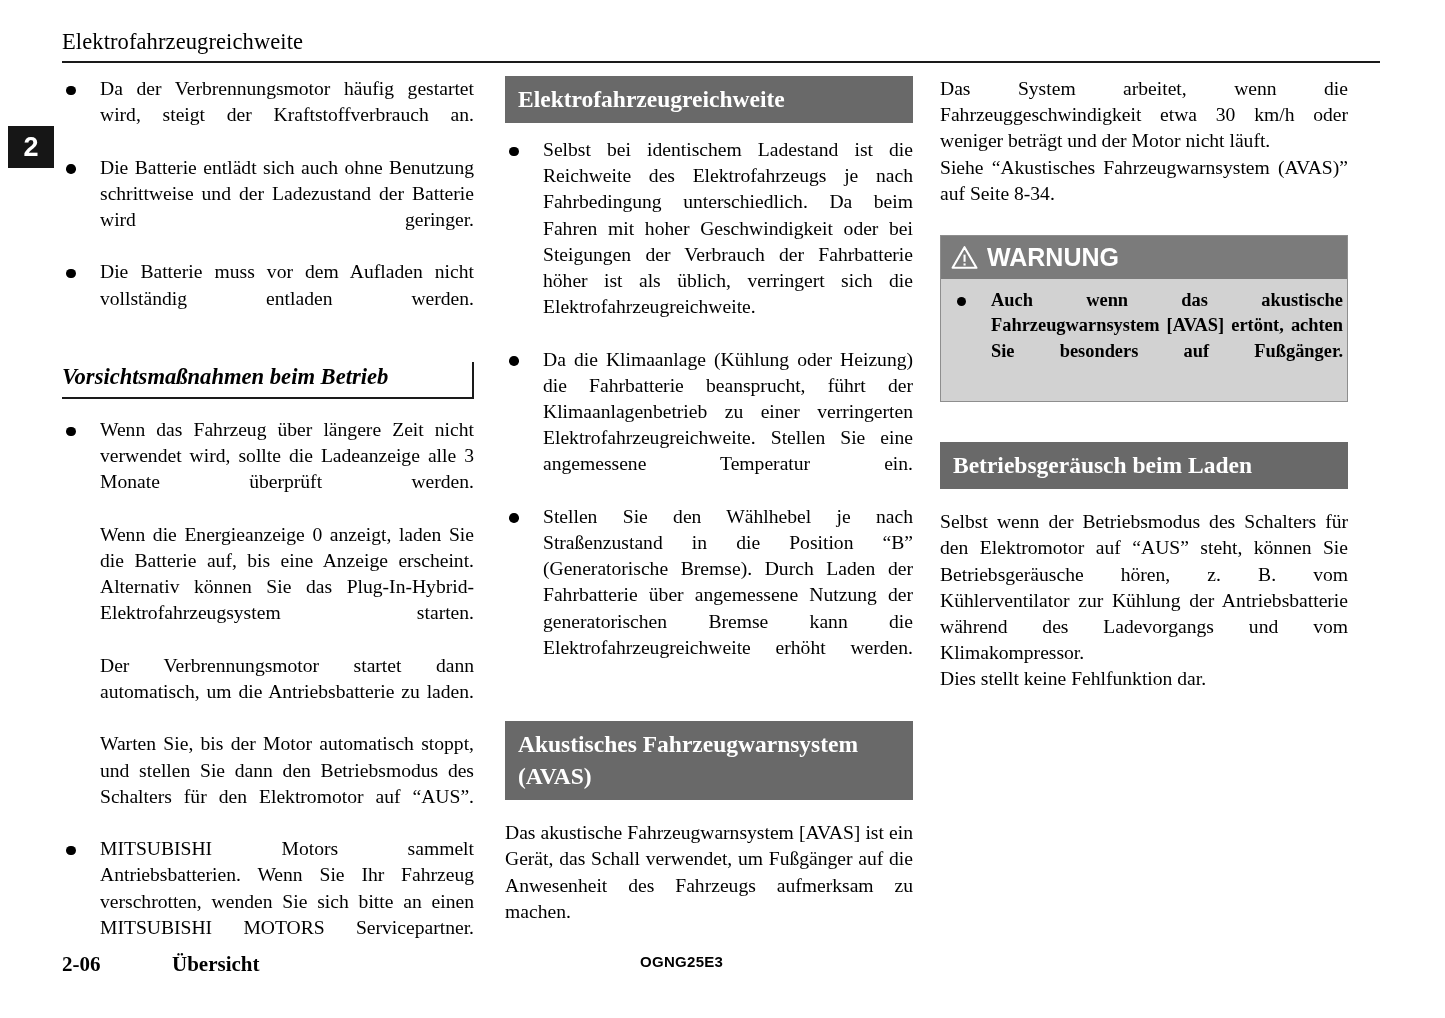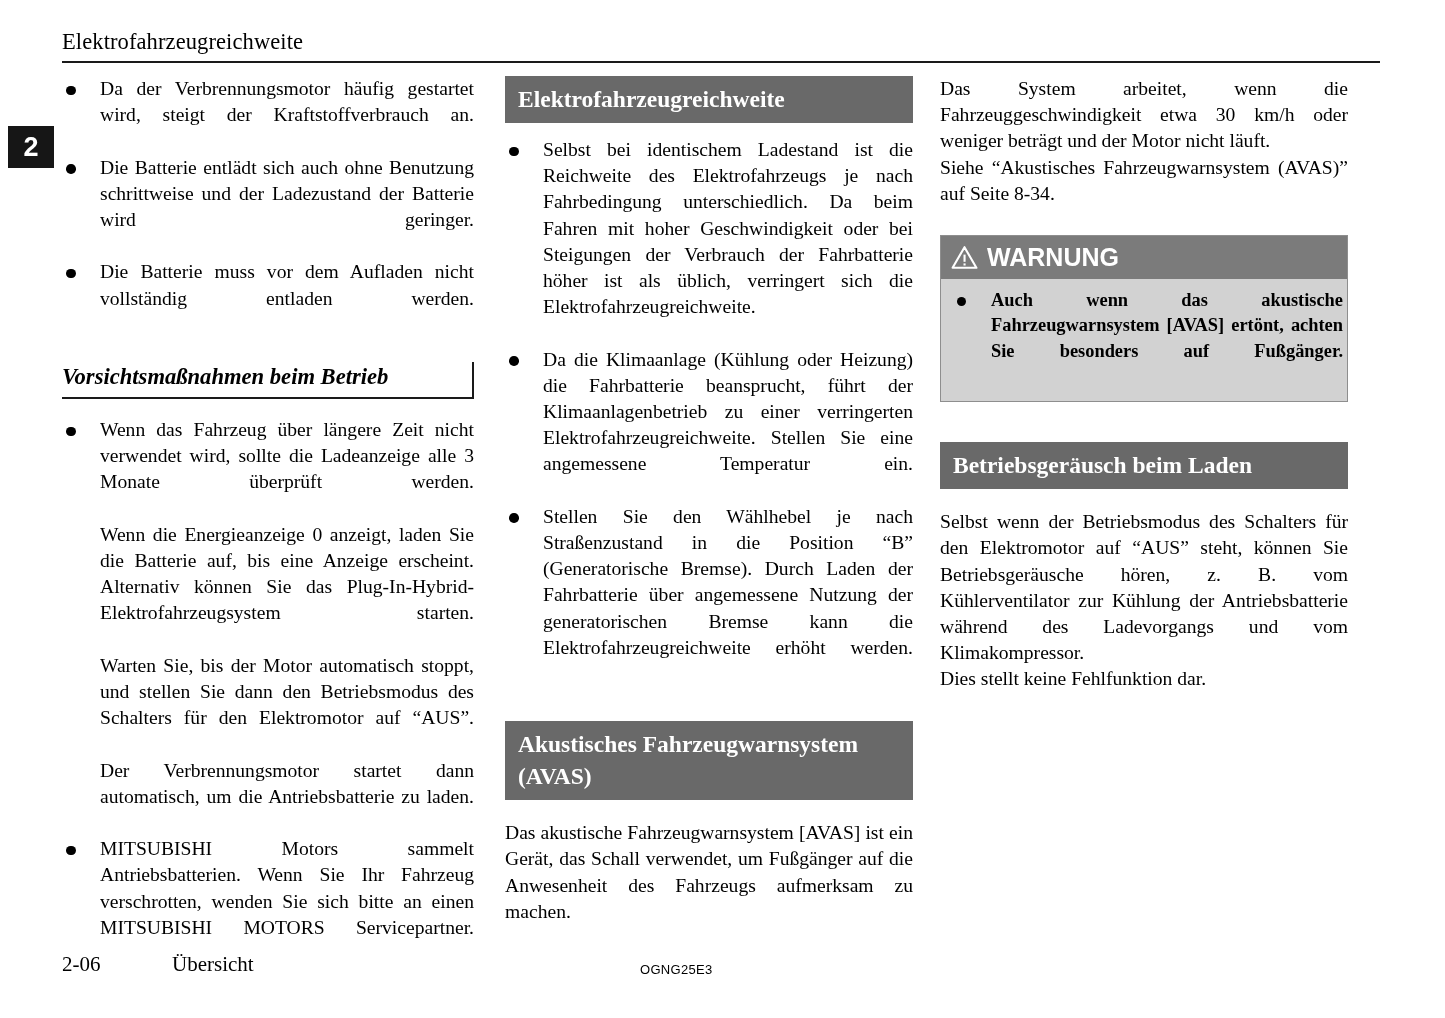--- a/index.html
+++ b/index.html
@@ -175,41 +175,42 @@
   .sp-34 { height: 34px; }
   .sp-40 { height: 40px; }
 
   
   .footer {
     position: absolute;
     left: 0;
     top: 950px;
     width: 1424px;
     height: 40px;
+    font-weight: bold;
   }
   .footer-page {
     position: absolute;
     left: 62px;
     top: 0;
     font-size: 21px;
     line-height: 28px;
   }
   .footer-section {
     position: absolute;
     left: 172px;
     top: 0;
     font-size: 21px;
     line-height: 28px;
   }
   .footer-code {
     position: absolute;
     left: 640px;
-    top: 11px;
+    top: 3px;
     font-family: "Liberation Sans", sans-serif;
-    font-size: 13px;
+    font-size: 15px;
     line-height: 18px;
     letter-spacing: 0.3px;
   }
 </style>
 </head>
 <body>
 
 <div class="page-header">
   <div class="page-header-title">Elektrofahrzeugreichweite</div>
   <div class="page-header-rule"></div>
@@ -238,22 +239,22 @@
     <div class="sp-24"></div>
 
     <div class="rule-heading">Vorsichtsmaßnahmen beim Betrieb</div>
 
     <div class="sp-18"></div>
 
     <ul class="bullet-list">
       <li class="bullet-item">
         <span class="para">Wenn das Fahrzeug über längere Zeit nicht verwendet wird, sollte die Ladeanzeige alle 3 Monate überprüft werden.</span>
         <span class="para">Wenn die Energieanzeige 0 anzeigt, laden Sie die Batterie auf, bis eine Anzeige erscheint. Alternativ können Sie das Plug-In-Hybrid-Elektrofahrzeugsystem starten.</span>
+        <span class="para">Der Verbrennungsmotor startet dann automatisch, um die Antriebsbatterie zu laden.</span>
         <span class="para">Warten Sie, bis der Motor automatisch stoppt, und stellen Sie dann den Betriebsmodus des Schalters für den Elektromotor auf “AUS”.</span>
-        <span class="para">Der Verbrennungsmotor startet dann automatisch, um die Antriebsbatterie zu laden.</span>
       </li>
       <li class="bullet-item">
         <span class="para">MITSUBISHI Motors sammelt Antriebsbatterien. Wenn Sie Ihr Fahrzeug verschrotten, wenden Sie sich bitte an einen MITSUBISHI MOTORS Servicepartner.</span>
       </li>
     </ul>
   </div>
 
   <div class="col col-2">
 
     <div class="banner-heading">Elektrofahrzeugreichweite</div>

